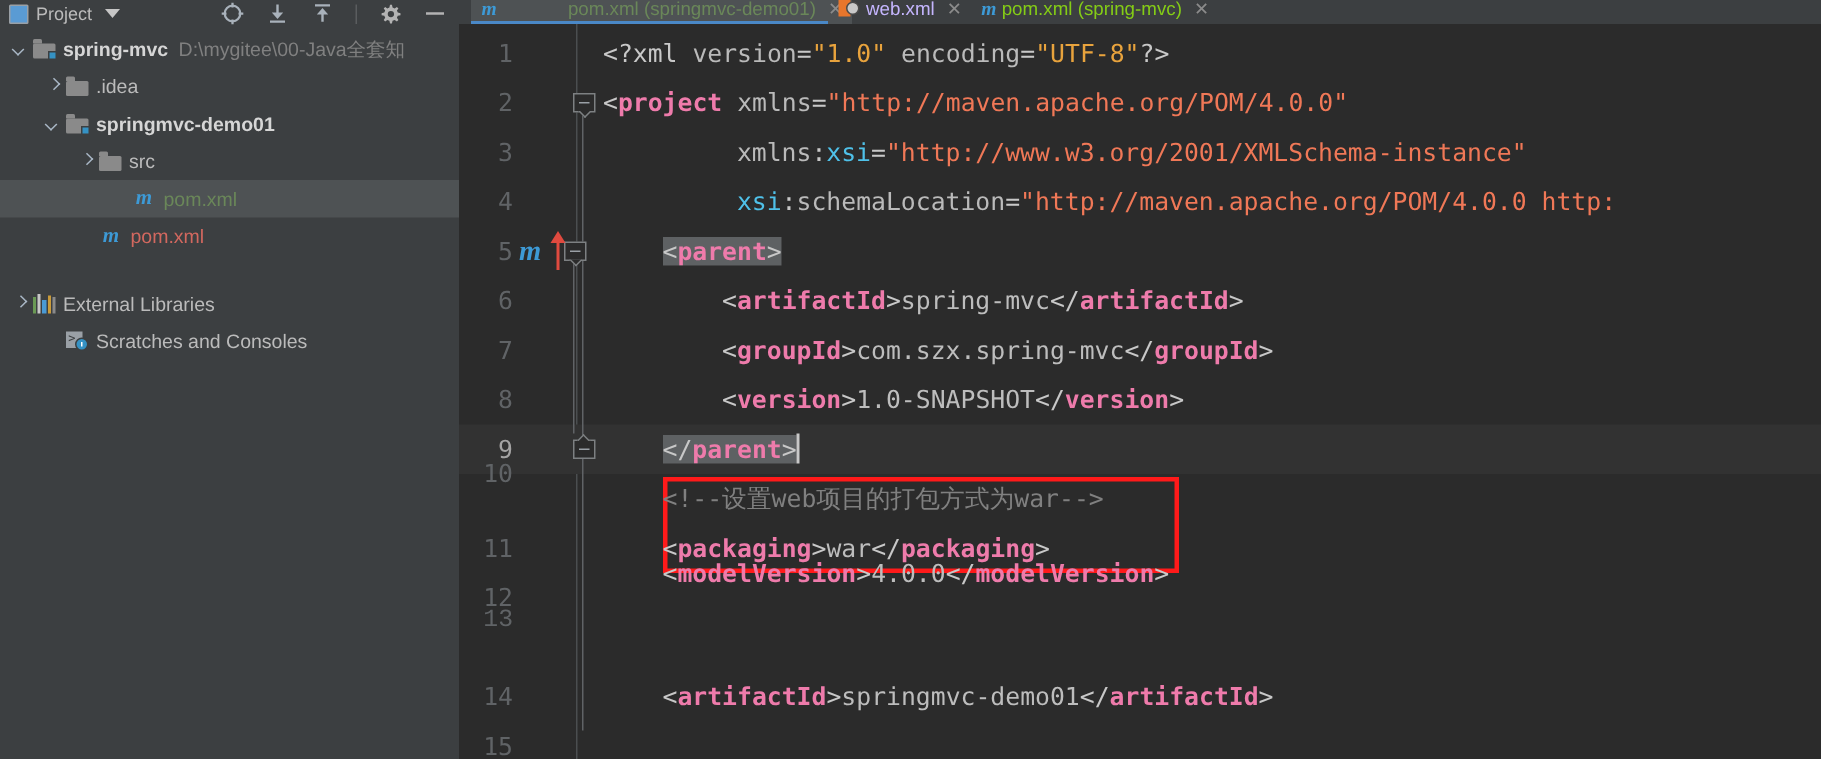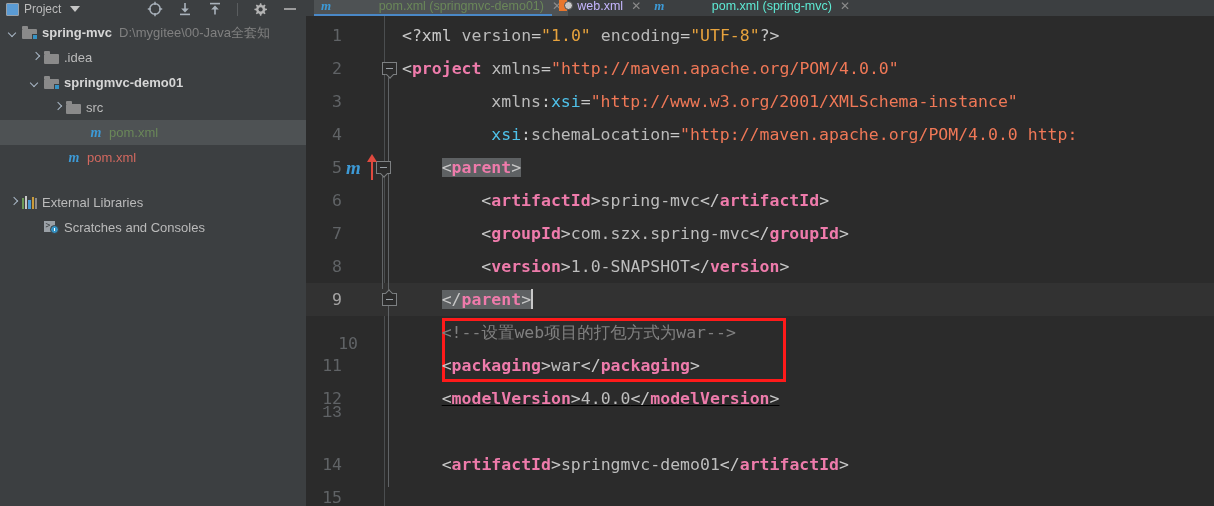--- a/index.html
+++ b/index.html
@@ -363,21 +363,21 @@
               <span class="c"></span>
             </span>
           </span>
           <span style="color: #c4b5fd;">web.xml</span>
           <span class="tclose">✕</span>
         </div>
         <div class="tab" style="left: 341.15px;">
           <span class="tico">
             <span class="m-italic">m</span>
           </span>
-          <span style="color: #5eead4; margin-left: 44px;">pom.xml (spring-mvc)</span>
+          <span style="color: #84cc16;">pom.xml (spring-mvc)</span>
           <span class="tclose">✕</span>
         </div>
       </div>
     <div id="codearea">
       <div class="gutter-sep"></div>
       <div id="redbox" style="border-color: rgb(255, 26, 26); left: 136px; top: 302px; width: 344px; height: 64px;"></div>
     <div class="curline" style="top: 267px;"></div>
         <div class="fold-line" style="left: 82px; top: 58px; height: 413px;"></div>
         <div class="fold-line" style="left: 76px; top: 157px; height: 116px;"></div>
         <div class="fold-box" style="top: 46px; left: 76px;">
@@ -391,21 +391,21 @@
         </div>
         <div class="gutter-num" style="top: 3px;">1</div>
         <div class="gutter-num" style="top: 36px;">2</div>
         <div class="gutter-num" style="top: 69px;">3</div>
         <div class="gutter-num" style="top: 102px;">4</div>
         <div class="gutter-num" style="top: 135px;">5</div>
         <div class="gutter-num" style="top: 168px;">6</div>
         <div class="gutter-num" style="top: 201px;">7</div>
         <div class="gutter-num" style="top: 234px;">8</div>
         <div class="gutter-num cur" style="top: 267px;">9</div>
-        <div class="gutter-num" style="top: 311px; margin-left: 16px;">10</div>
+        <div class="gutter-num" style="top: 283px;">10</div>
         <div class="gutter-num" style="top: 333px;">11</div>
         <div class="gutter-num" style="top: 366px;">12</div>
         <div class="gutter-num" style="top: 380px; font-family: Liberation Mono, monospace;">13</div>
         <div class="gutter-num" style="top: 432px;">14</div>
         <div class="gutter-num" style="top: 465px;">15</div>
         <div class="maven-m" style="top: 135px;">m</div>
         <div class="red-arrow" style="top: 138px;">
           <span class="head"></span>
           <span class="shaft"></span>
         </div>
@@ -413,20 +413,20 @@
         <div class="code-line" style="top: 36px; left: 96px;"><span><span class="punct">&lt;</span><span class="tagname">project</span><span class="punct"> </span><span class="attr">xmlns</span><span class="punct">=</span><span class="redstr">"http://maven.apache.org/POM/4.0.0"</span></span></div>
         <div class="code-line" style="top: 69px; left: 185.28px;"><span><span class="attr">xmlns</span><span class="punct">:</span><span class="ns">xsi</span><span class="punct">=</span><span class="redstr">"http://www.w3.org/2001/XMLSchema-instance"</span></span></div>
         <div class="code-line" style="top: 102px; left: 185.28px;"><span><span class="ns">xsi</span><span class="punct">:</span><span class="attr">schemaLocation</span><span class="punct">=</span><span class="redstr">"http://maven.apache.org/POM/4.0.0 http:</span></span></div>
         <div class="code-line" style="top: 135px; left: 135.68px;"><span class="sel-hl"><span class="punct">&lt;</span><span class="tagname">parent</span><span class="punct">&gt;</span></span></div>
         <div class="code-line" style="top: 168px; left: 175.36px;"><span><span class="punct">&lt;</span><span class="tagname">artifactId</span><span class="punct">&gt;</span><span class="val">spring-mvc</span><span class="punct">&lt;/</span><span class="tagname">artifactId</span><span class="punct">&gt;</span></span></div>
         <div class="code-line" style="top: 201px; left: 175.36px;"><span><span class="punct">&lt;</span><span class="tagname">groupId</span><span class="punct">&gt;</span><span class="val">com.szx.spring-mvc</span><span class="punct">&lt;/</span><span class="tagname">groupId</span><span class="punct">&gt;</span></span></div>
         <div class="code-line" style="top: 234px; left: 175.36px;"><span><span class="punct">&lt;</span><span class="tagname">version</span><span class="punct">&gt;</span><span class="val">1.0-SNAPSHOT</span><span class="punct">&lt;/</span><span class="tagname">version</span><span class="punct">&gt;</span></span></div>
         <div class="code-line" style="top: 267px; left: 135.68px;"><span class="sel-hl"><span class="punct">&lt;/</span><span class="tagname">parent</span><span class="punct">&gt;</span></span><span class="caret"></span></div>
         <div class="code-line" style="top: 300px; left: 135.68px;"><span><span class="comment">&lt;!--设置web项目的打包方式为war--&gt;</span></span></div>
         <div class="code-line" style="top: 333px; left: 135.68px;"><span><span class="punct">&lt;</span><span class="tagname">packaging</span><span class="punct">&gt;</span><span class="val">war</span><span class="punct">&lt;/</span><span class="tagname">packaging</span><span class="punct">&gt;</span></span></div>
-        <div class="code-line" style="top: 366px; left: 135.68px; text-decoration: underline;"><span><span class="punct">&lt;</span><span class="tagname">modelVersion</span><span class="punct">&gt;</span><span class="val">4.0.0</span><span class="punct">&lt;/</span><span class="tagname">modelVersion</span><span class="punct">&gt;</span></span></div>
+        <div class="code-line" style="top: 350px; left: 135.68px;"><span><span class="punct">&lt;</span><span class="tagname">modelVersion</span><span class="punct">&gt;</span><span class="val">4.0.0</span><span class="punct">&lt;/</span><span class="tagname">modelVersion</span><span class="punct">&gt;</span></span></div>
         <div class="code-line" style="top: 399px; left: 135.68px;"><span></span></div>
         <div class="code-line" style="top: 432px; left: 135.68px;"><span><span class="punct">&lt;</span><span class="tagname">artifactId</span><span class="punct">&gt;</span><span class="val">springmvc-demo01</span><span class="punct">&lt;/</span><span class="tagname">artifactId</span><span class="punct">&gt;</span></span></div>
         <div class="code-line" style="top: 465px; left: 135.68px;"><span></span></div>
       </div>
   </div>
 
 </div>
 
 </body></html>

